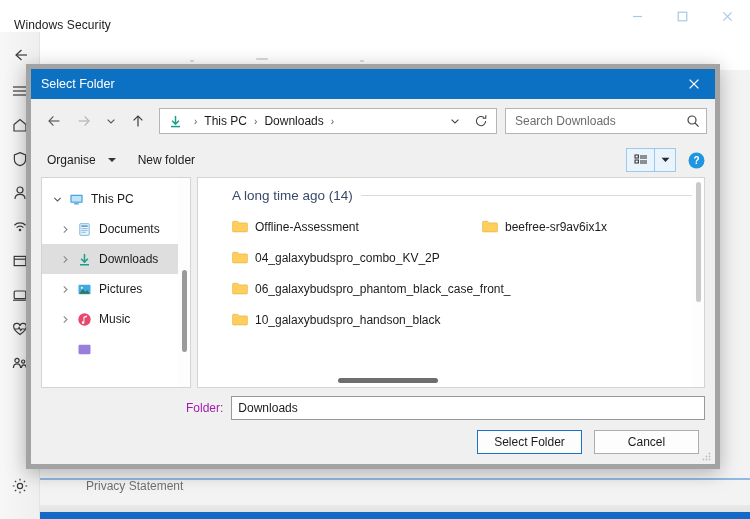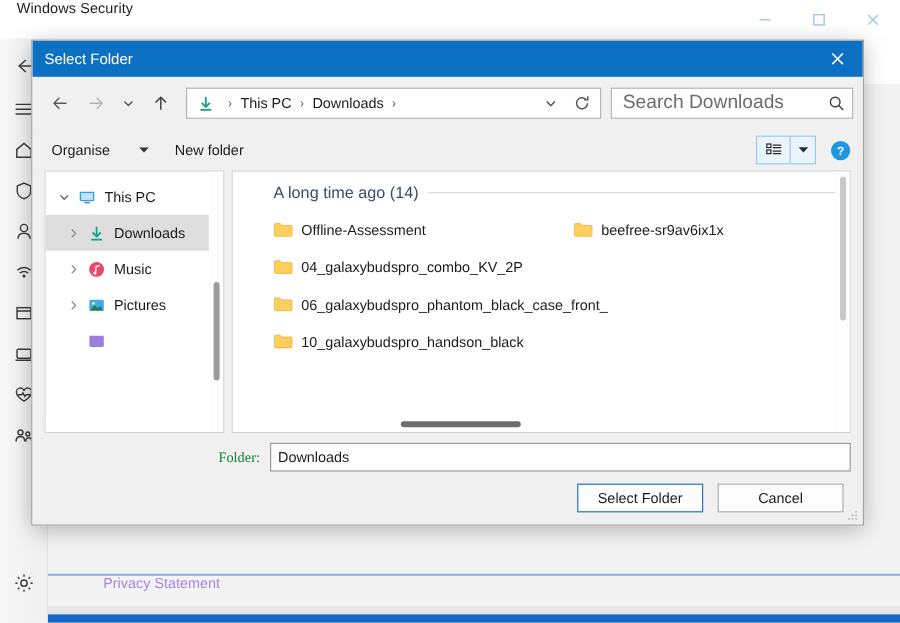--- a/index.html
+++ b/index.html
@@ -13,21 +13,21 @@
 
   
   #bg-window {
     position: absolute; inset: 0;
     background: #f3f3f3;
     display: flex; flex-direction: column;
   }
   #bg-titlebar {
     height: 32px; flex: 0 0 32px;
     background: #ffffff;
-    display: flex; align-items: flex-start;
+    display: flex; align-items: flex-end;
     position: relative;
   }
   #bg-title-text {
     font-size: 12px; color: #1b1b1b;
     padding-left: 14px; letter-spacing: .1px;
   }
   #bg-winctl { position: absolute; right: 0; top: 0; height: 32px; display: flex; }
   .bg-winbtn {
     width: 45px; height: 32px;
     display: flex; align-items: center; justify-content: center;
@@ -58,42 +58,42 @@
   }
   #bg-ghost-row {
     position: absolute; top: 0; left: 0; right: 0; height: 38px;
     background: #ffffff;
   }
   .bg-ghost-dot {
     position: absolute; background: #d8d8d8; height: 2px; border-radius: 1px;
   }
   #bg-privacy {
     position: absolute; left: 46px; top: 447px;
-    font-size: 12px; color: #6d28d9; opacity: .55;
+    font-size: 12px; color: #000000; opacity: .55;
   }
   #bg-bottom-strip {
     position: absolute; left: 0; right: 0; bottom: 0; height: 14px;
     background: linear-gradient(to bottom,#e9e9e9,#dddddd);
   }
   #bg-bottom-accent {
     position: absolute; left: 0; right: 0; bottom: 0; height: 7px;
     background: #1668c7;
   }
   #bg-accent-line {
     position: absolute; left: 0; right: 0; top: 446px; height: 2px;
     background: #2f7fd0; opacity: .5;
   }
 
   
   #dialog {
     position: absolute;
-    left: 26px; top: 33px;
+    left: 26px; top: 64px;
     width: 694px; height: 405px;
     background: #f0f0f0;
-    border: 1px solid #a3a3a3;
+    border: 5px solid #a3a3a3;
     box-shadow: 0 4px 18px rgba(0,0,0,.28);
     display: flex; flex-direction: column;
     overflow: hidden;
   }
   #dlg-titlebar {
     height: 30px; flex: 0 0 30px;
     background: #0c71c3;
     display: flex; align-items: center;
     position: relative;
   }
@@ -151,35 +151,35 @@
   #searchbox {
     width: 202px; flex: 0 0 202px; height: 26px;
     background: #ffffff;
     border: 1px solid #b5b5b5;
     display: flex; align-items: center;
     padding: 0 6px 0 9px;
   }
   #search-input {
     flex: 1; min-width: 0; border: none; outline: none;
     font-family: "Liberation Sans", sans-serif;
-    font-size: 16px; color: #1b1b1b; background: transparent;
+    font-size: 12px; color: #1b1b1b; background: transparent;
   }
   #search-input::placeholder { color: #6c6c6c; }
   #search-icon { display: flex; align-items: center; color: #444; }
 
   
   #dlg-toolbar {
     height: 34px; flex: 0 0 34px;
     background: #f0f0f0;
     display: flex; align-items: center;
     padding: 0 10px 0 12px;
   }
   .tbitem {
     font-size: 12px; color: #1b1b1b;
-    display: flex; align-items: center; gap: 24px;
+    display: flex; align-items: center; gap: 12px;
     padding: 3px 8px 3px 4px; margin-right: 10px;
   }
   .caret-down {
     width: 0; height: 0;
     border-left: 4px solid transparent;
     border-right: 4px solid transparent;
     border-top: 4px solid #333;
   }
   #tb-right { margin-left: auto; display: flex; align-items: center; gap: 12px; }
   #viewmode-group {
@@ -299,21 +299,21 @@
   #dlg-footer {
     flex: 0 0 auto;
     background: #f0f0f0;
     padding: 8px 10px 0 10px;
   }
   #folder-row {
     display: flex; align-items: center;
     padding-left: 145px;
     margin-bottom: 10px;
   }
-  #folder-label { font-size: 12px; color: #15803d; margin-right: 8px; font-family: Liberation Serif, serif; }
+  #folder-label { font-size: 12px; color: #a21caf; margin-right: 8px; }
   #folder-field {
     flex: 1; height: 24px;
     background: #ffffff; border: 1px solid #999;
     display: flex; align-items: center; padding: 0 6px;
   }
   #folder-input {
     width: 100%; border: none; outline: none; background: transparent;
     font-family: "Liberation Sans", sans-serif;
     font-size: 12px; color: #1b1b1b;
   }
@@ -574,20 +574,37 @@
             <svg width="15" height="15" viewBox="0 0 16 16">
                 <rect x="1.5" y="3" width="13" height="8.4" rx="1" fill="#3a9bd9"></rect>
                 <rect x="2.7" y="4.1" width="10.6" height="6.2" fill="#bfe3f7"></rect>
                 <rect x="5.5" y="12" width="5" height="1.3" fill="#3a9bd9"></rect>
               </svg>
           </span>
           <span>This PC</span>
         </div>
 
 
+        <div class="tree-item level1">
+          <span class="tw indent">
+            <svg width="9" height="9" viewBox="0 0 9 9" fill="none" stroke="#8a8a8a" stroke-width="1.1">
+                <path d="M2.8 1.3 L6 4.5 L2.8 7.7"></path>
+              </svg>
+          </span>
+          <span class="tree-ico">
+            <svg width="15" height="15" viewBox="0 0 16 16">
+                <rect x="3" y="1.8" width="10" height="12.4" rx="0.8" fill="#e8f3fb" stroke="#6aa9d8" stroke-width="0.9"></rect>
+                <rect x="4.6" y="3.6" width="6.8" height="1.5" fill="#4a90c2"></rect>
+                <line x1="4.6" y1="7" x2="11.4" y2="7" stroke="#7fb4dc" stroke-width="0.9"></line>
+                <line x1="4.6" y1="9" x2="11.4" y2="9" stroke="#7fb4dc" stroke-width="0.9"></line>
+                <line x1="4.6" y1="11" x2="9.4" y2="11" stroke="#7fb4dc" stroke-width="0.9"></line>
+              </svg>
+          </span>
+          <span>Documents</span>
+        </div>
 
         <div class="tree-item level1 selected">
           <span class="tw indent">
             <svg width="9" height="9" viewBox="0 0 9 9" fill="none" stroke="#8a8a8a" stroke-width="1.1">
                 <path d="M2.8 1.3 L6 4.5 L2.8 7.7"></path>
               </svg>
           </span>
           <span class="tree-ico">
             <svg width="15" height="15" viewBox="0 0 16 16" fill="none" stroke="#16a085" stroke-width="1.6">
                 <path d="M8 2 V10.4"></path>
@@ -599,41 +616,41 @@
         </div>
 
         <div class="tree-item level1">
           <span class="tw indent">
             <svg width="9" height="9" viewBox="0 0 9 9" fill="none" stroke="#8a8a8a" stroke-width="1.1">
                 <path d="M2.8 1.3 L6 4.5 L2.8 7.7"></path>
               </svg>
           </span>
           <span class="tree-ico">
             <svg width="15" height="15" viewBox="0 0 16 16">
-                <circle cx="8" cy="8" r="6.6" fill="#e8486b"></circle>
-                <path d="M10.6 3.8 L6.9 5 V10 A1.4 1.4 0 1 0 7.9 11.3 V6.2 L10.6 5.3 Z" fill="#ffffff"></path>
-              </svg>
-          </span>
-          <span>Music</span>
+                <rect x="1.6" y="3" width="12.8" height="10" rx="1" fill="#3fa9e8"></rect>
+                <circle cx="5.2" cy="6.2" r="1.2" fill="#fff4b0"></circle>
+                <path d="M2.4 12.4 L6.2 7.8 L9 10.6 L11 8.6 L13.6 12.4 Z" fill="#2b7a4b"></path>
+              </svg>
+          </span>
+          <span>Pictures</span>
         </div>
 
         <div class="tree-item level1">
           <span class="tw indent">
             <svg width="9" height="9" viewBox="0 0 9 9" fill="none" stroke="#8a8a8a" stroke-width="1.1">
                 <path d="M2.8 1.3 L6 4.5 L2.8 7.7"></path>
               </svg>
           </span>
           <span class="tree-ico">
             <svg width="15" height="15" viewBox="0 0 16 16">
-                <rect x="1.6" y="3" width="12.8" height="10" rx="1" fill="#3fa9e8"></rect>
-                <circle cx="5.2" cy="6.2" r="1.2" fill="#fff4b0"></circle>
-                <path d="M2.4 12.4 L6.2 7.8 L9 10.6 L11 8.6 L13.6 12.4 Z" fill="#2b7a4b"></path>
-              </svg>
-          </span>
-          <span>Pictures</span>
+                <circle cx="8" cy="8" r="6.6" fill="#e8486b"></circle>
+                <path d="M10.6 3.8 L6.9 5 V10 A1.4 1.4 0 1 0 7.9 11.3 V6.2 L10.6 5.3 Z" fill="#ffffff"></path>
+              </svg>
+          </span>
+          <span>Music</span>
         </div>
 
         <div class="tree-item level1">
           <span class="tw indent"></span>
           <span class="tree-ico">
             <svg width="15" height="15" viewBox="0 0 16 16">
                 <rect x="1.6" y="3" width="12.8" height="10" rx="1.2" fill="#9b7ddb"></rect>
               </svg>
           </span>
         </div>

